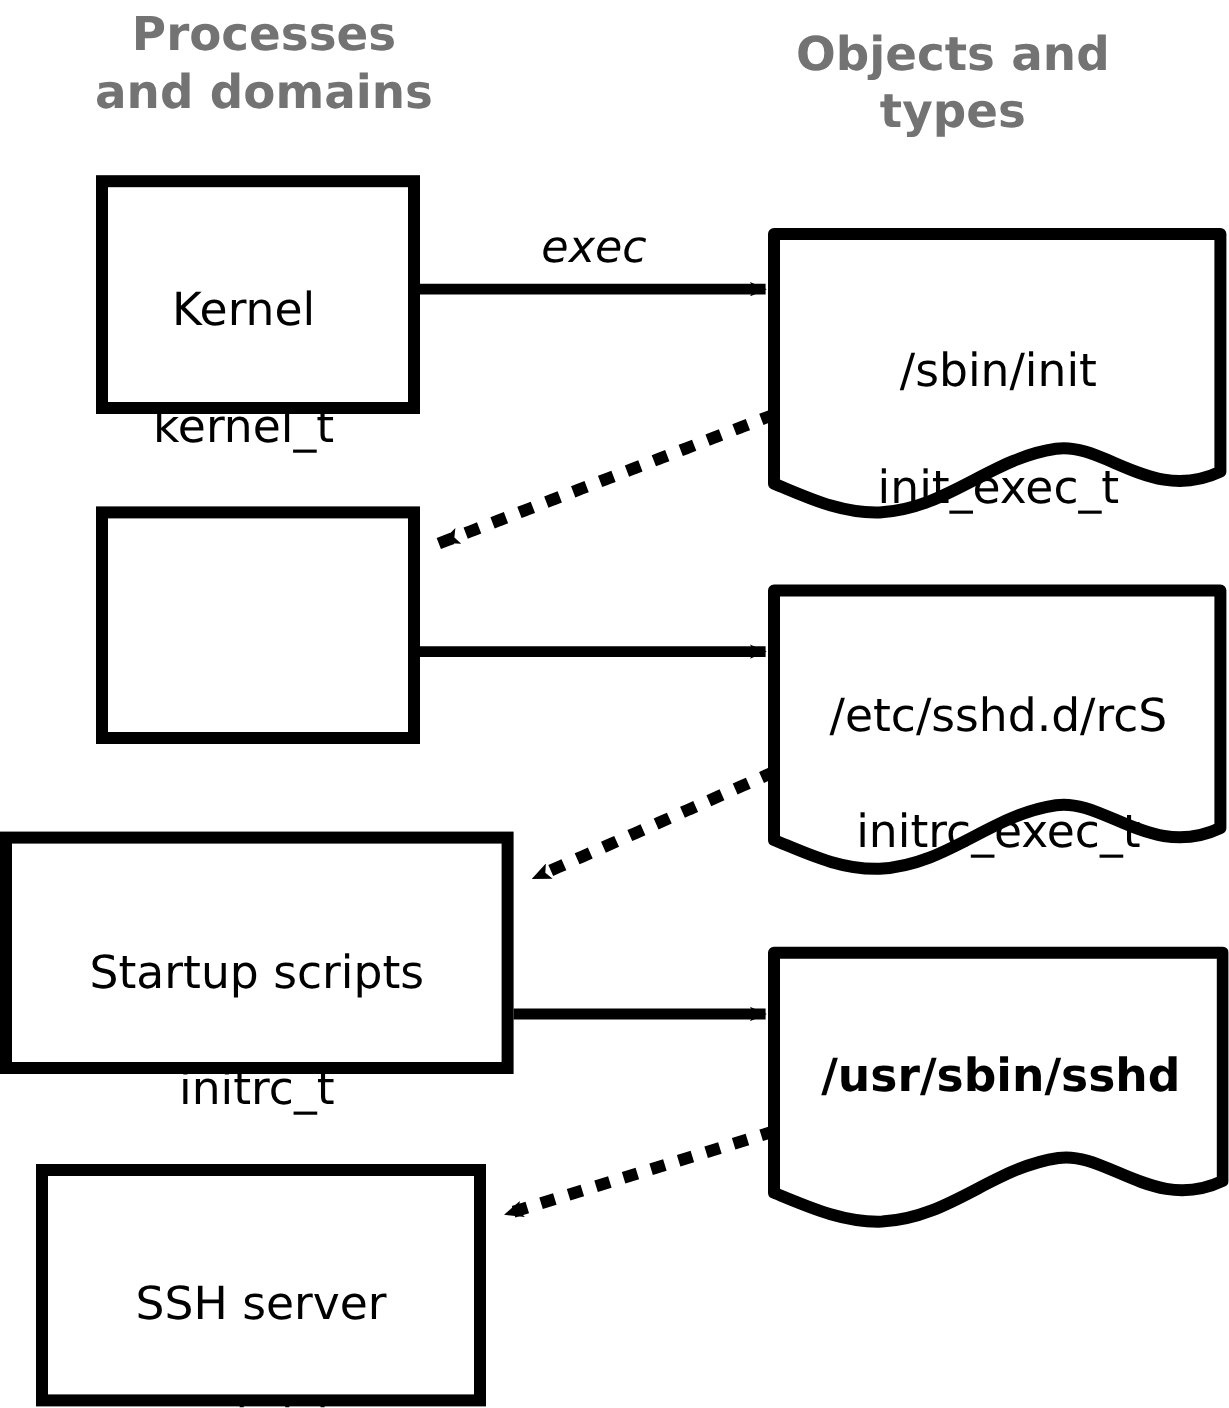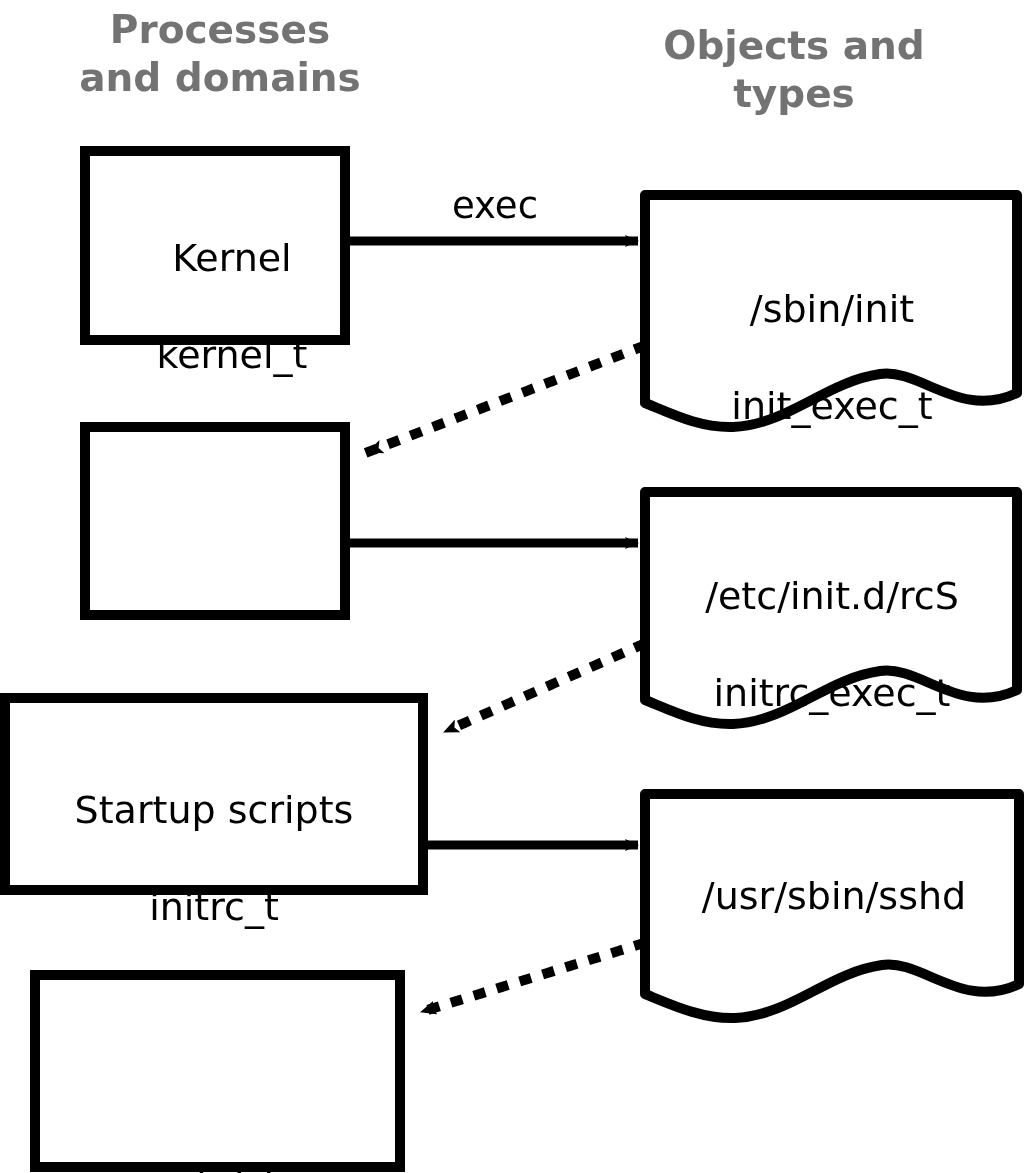--- a/index.html
+++ b/index.html
@@ -41,20 +41,21 @@
     line-height: 1.27;
     color: #000000;
     white-space: pre-line;
     pointer-events: none;
   }
   .edge-label {
     position: absolute;
     text-align: center;
     font-size: 37px;
     color: #000000;
+    font-style: italic;
   }
 </style>
 </head>
 <body>
 
 <div id="canvas">
 
   <div class="col-header" id="header-left">Processes
 and domains</div>
 
@@ -100,45 +101,45 @@
 
     <line x1="350" y1="543" x2="638" y2="543" stroke="#000000" stroke-width="9" marker-end="url(#arrowhead)"></line>
 
     <line x1="641" y1="645" x2="444" y2="732" stroke="#000000" stroke-width="10" stroke-dasharray="2 22" stroke-linecap="square" marker-end="url(#arrowhead-dot)"></line>
 
     <line x1="428" y1="845" x2="638" y2="845" stroke="#000000" stroke-width="9" marker-end="url(#arrowhead)"></line>
 
     <line x1="641" y1="944" x2="421" y2="1012" stroke="#000000" stroke-width="10" stroke-dasharray="2 22" stroke-linecap="square" marker-end="url(#arrowhead-dot)"></line>
   </svg>
 
-  <div class="node-label" style="left:102px; top:186px; width:260px;">
+  <div class="node-label" style="left:73px; top:186px; width:260px;">
     <span>Kernel</span><br>
     <span>kernel_t</span>
   </div>
 
 
   <div class="node-label" style="left:5px; top:738px; width:418px;">
     <span>Startup scripts</span><br>
     <span>initrc_t</span>
   </div>
 
   <div class="node-label" style="left:35px; top:1014px; width:365px;">
-    <br>
+    <span>SSH server</span><br>
     <span>sshd_t</span>
   </div>
 
   <div class="node-label" style="left:645px; top:237px; width:374px;">
     <span>/sbin/init</span><br>
     <span>init_exec_t</span>
   </div>
 
   <div class="node-label" style="left:645px; top:524px; width:374px;">
-    <span>/etc/init.d/rcS</span><br>
+    <span>/etc/sshd.d/rcS</span><br>
     <span>initrc_exec_t</span>
   </div>
 
-  <div class="node-label" style="left:647px; top:824px; width:374px;">
+  <div class="node-label" style="left:647px; top:824px; width:374px;font-weight:bold;">
     <span>/usr/sbin/sshd</span><br>
   </div>
 
   <div class="edge-label" style="left:370px; top:184px; width:250px;">exec</div>
 
 </div>
 
 </body></html>

